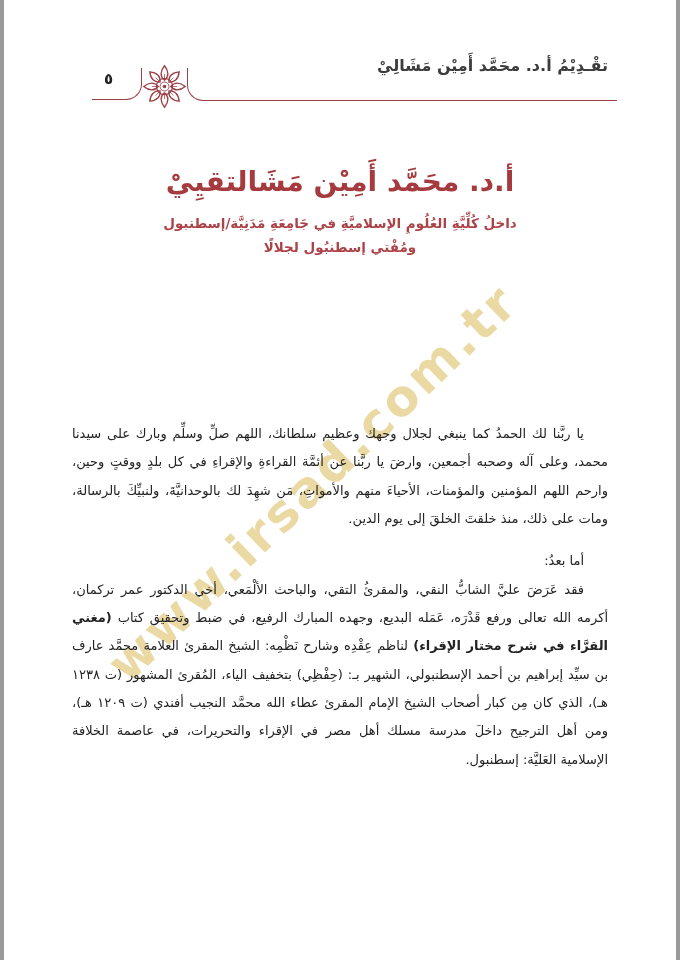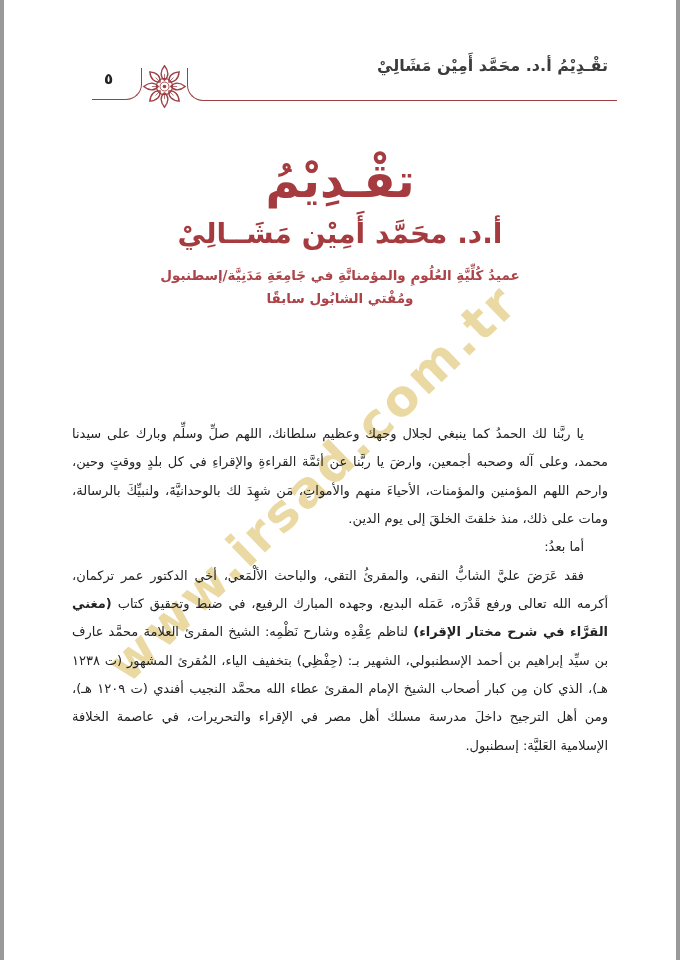--- a/index.html
+++ b/index.html
@@ -68,21 +68,21 @@
     pointer-events:none;
   }
   
   .body-text{
     position:absolute;top:420px;right:68px;left:68px;
     z-index:2;
     font-size:13px;line-height:2.18;color:#232323;
     text-align:justify;
   }
   .body-text p{margin:0;text-indent:24px;}
-  .body-text p.ama-baad{text-indent:24px;margin-top:0;}
+  .body-text p.ama-baad{text-indent:24px;margin-top:14px;}
   .bold{font-weight:bold;}
   :root{
     --maroon:#9c4046;
     --title-red:#a53b3e;
   }
 </style>
 </head>
 <body>
 
 <div class="page">
@@ -108,25 +108,24 @@
       <circle cx="50" cy="50" r="10" stroke-width="2"></circle>
       <circle cx="50" cy="50" r="4" fill="#9c4046" stroke="none"></circle>
       <g stroke-width="1.6">
         <path d="M50 32 L50 22 M68 50 L78 50 M50 68 L50 78 M32 50 L22 50"></path>
         <path d="M63 37 L70 30 M63 63 L70 70 M37 63 L30 70 M37 37 L30 30"></path>
       </g>
     </g>
   </svg>
 
   <div class="title-block">
-    <div class="main-title">تقْـدِيْمُ</div>
-    <div class="author-name">أ.د. محَمَّد أَمِيْن مَشَــالِيْ</div>
+    <div class="author-name">أ.د. محَمَّد أَمِيْن مَشَالتقيِيْ</div>
     <div class="affiliation">
-      <div>عميدُ كُلِّيَّةِ العُلُومِ والمؤمناتَّةِ في جَامِعَةِ مَدَنِيَّة/إسطنبول</div>
-      <div>ومُفْتي الشابُول سابقًا</div>
+      <div>داخلُ كُلِّيَّةِ العُلُومِ الإسلاميَّةِ في جَامِعَةِ مَدَنِيَّة/إسطنبول</div>
+      <div>ومُفْتي إسطنبُول لجلالًا</div>
     </div>
   </div>
 
   <div class="watermark">www.irsad.com.tr</div>
 
   <div class="body-text">
     <p>يا ربَّنا لك الحمدُ كما ينبغي لجلال وجهك وعظيم سلطانك، اللهم صلِّ وسلِّم وبارك على سيدنا محمد، وعلى آله وصحبه أجمعين، وارضَ يا ربَّنا عن أئمَّة القراءةِ والإقراءِ في كل بلدٍ ووقتٍ وحين، وارحم اللهم المؤمنين والمؤمنات، الأحياءَ منهم والأمواتِ، مَن شهِدَ لك بالوحدانيَّةَ، ولنبيِّكَ بالرسالة، ومات على ذلك، منذ خلقتَ الخلقَ إلى يوم الدين.</p>
     <p class="ama-baad">أما بعدُ:</p>
     <p><span>فقد عَرَضَ عليَّ الشابُّ النقي، والمقرئُ التقي، والباحث الألْمَعي، أخي الدكتور عمر تركمان، أكرمه الله تعالى ورفع قَدْرَه، عَمَله البديع، وجهده المبارك الرفيع، في ضبط وتحقيق كتاب </span><span class="bold">(مغني القرَّاء في شرح مختار الإقراء)</span><span> لناظم عِقْدِه وشارح نَظْمِه: الشيخ المقرئ العلامة محمَّد عارف بن سيِّد إبراهيم بن أحمد الإسطنبولي، الشهير بـ: (حِفْظِي) بتخفيف الياء، المُقرئ المشهور (ت ١٢٣٨ هـ)، الذي كان مِن كبار أصحاب الشيخ الإمام المقرئ عطاء الله محمَّد النجيب أفندي (ت ١٢٠٩ هـ)، ومن أهل الترجيح داخلَ مدرسة مسلك أهل مصر في الإقراء والتحريرات، في عاصمة الخلافة الإسلامية العَليَّة: إسطنبول.</span></p>
   </div>

